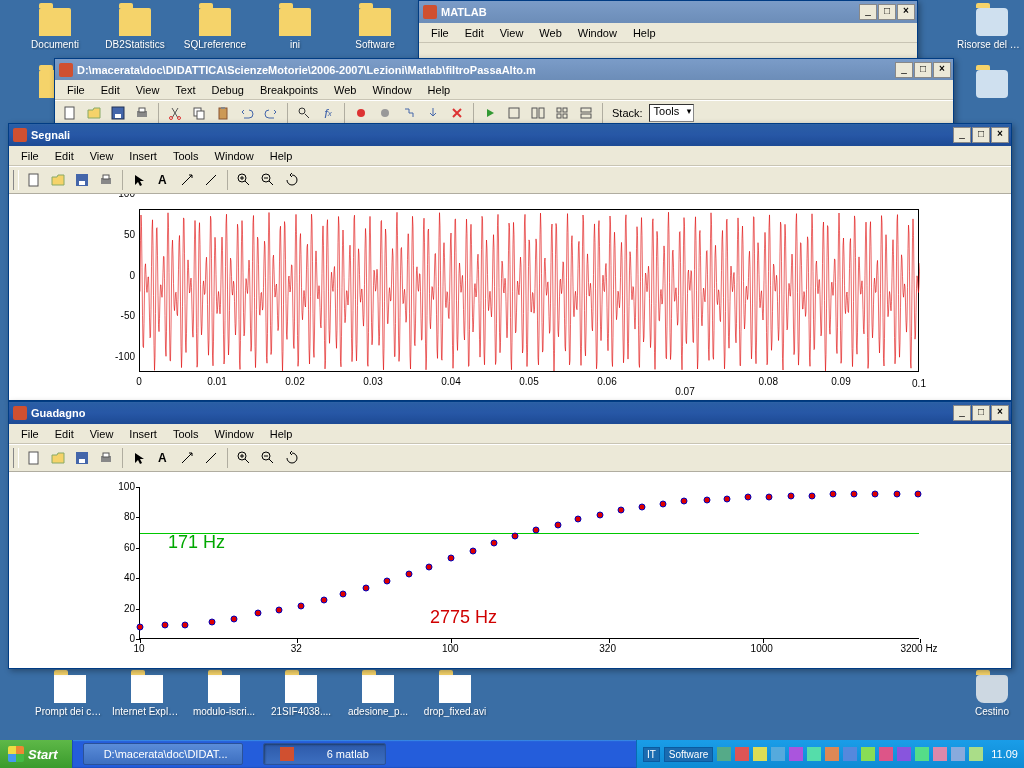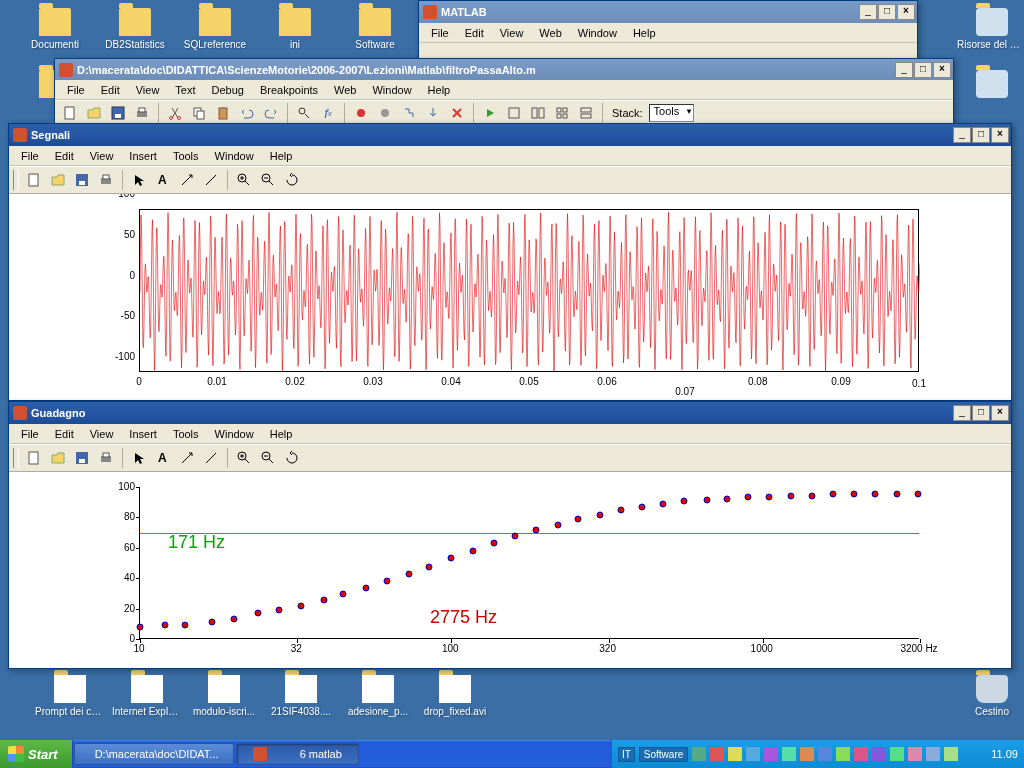--- a/index.html
+++ b/index.html
@@ -60,25 +60,25 @@
   position:absolute; background:#fff;
 }
 .tick { position:absolute; font-size:10px; color:#000; }
 
 
 .taskbar { position:absolute; left:0; right:0; bottom:0; height:28px;
   background:linear-gradient(#3d95e6,#245ddb 6%, #245ddb 94%, #1a4bbd);
   display:flex; align-items:center; padding:0; }
 .start { height:28px; padding:0 14px 0 8px; background:linear-gradient(#5eb848,#3a9b2c); color:#fff; font-weight:bold; font-style:italic; font-size:13px; display:flex; align-items:center; border-right:1px solid #1a4bbd; }
 .start .flag { width:16px; height:16px; background:conic-gradient(#e83 0 25%, #4b4 0 50%, #49e 0 75%, #ed4 0); border-radius:2px; margin-right:4px; }
-.taskbtn { height:22px; margin:0 1px; padding:0 16px; background:linear-gradient(#5a8cd8,#3d6fc0); border:1px solid #2a5299; color:#fff; font-size:11px; display:flex; align-items:center; gap:4px; max-width:160px; overflow:hidden; white-space:nowrap; border-radius:2px; }
+.taskbtn { height:22px; margin:0 10px; padding:0 16px; background:linear-gradient(#5a8cd8,#3d6fc0); border:1px solid #2a5299; color:#fff; font-size:11px; display:flex; align-items:center; gap:4px; max-width:160px; overflow:hidden; white-space:nowrap; border-radius:2px; }
 .taskbtn.active { background:linear-gradient(#2d5aaa,#3d6fc0); box-shadow: inset 1px 1px 2px #1238; gap: 33px; }
 .tray { margin-left:auto; height:28px; background:linear-gradient(#1a9de8,#0e8bd4); display:flex; align-items:center; padding:0 6px; gap:4px; border-left:1px solid #0a6bb0; }
 .tray-icon { width:14px; height:14px; }
-.clock { color:#fff; font-size:11px; padding-left:4px;margin-left:25px; }
+.clock { color:#fff; font-size:11px; padding-left:4px; }
 .lang { background:#1a6bb0; color:#fff; font-size:10px; padding:1px 3px; border:1px solid #0a5ba0; }
 .greenline { position:absolute; left:0; right:0; height:1px; background:#00c800; }
 .dot { position:absolute; width:7px; height:7px; border-radius:50%; background:#d00; border:1px solid #00b; transform:translate(-50%,-50%); }
 .annot { position:absolute; font-size:18px; font-family: Arial; }
 .annot.green { color:#00a800; }
 .annot.red { color:#d00000; }
 
 </style>
 </head>
 <body>
@@ -411,21 +411,21 @@
       <div class="tick" style="right: 786px; top: 34.75px; text-align: right; width: 36px; left: 90px;">50</div>
       <div class="tick" style="right: 786px; top: -6px; text-align: right; width: 36px; left: 90px;">100</div>
       <div class="tick" style="left: 115px; top: 182px; width: 30px; text-align: center;">0</div>
       <div class="tick" style="left: 193px; top: 182px; width: 30px; text-align: center;">0.01</div>
       <div class="tick" style="left: 271px; top: 182px; width: 30px; text-align: center;">0.02</div>
       <div class="tick" style="left: 349px; top: 182px; width: 30px; text-align: center;">0.03</div>
       <div class="tick" style="left: 427px; top: 182px; width: 30px; text-align: center;">0.04</div>
       <div class="tick" style="left: 505px; top: 182px; width: 30px; text-align: center;">0.05</div>
       <div class="tick" style="left: 583px; top: 182px; width: 30px; text-align: center;">0.06</div>
       <div class="tick" style="left: 661px; top: 192px; width: 30px; text-align: center;">0.07</div>
-      <div class="tick" style="left: 739px; top: 182px; width: 30px; text-align: left;">0.08</div>
+      <div class="tick" style="left: 739px; top: 182px; width: 30px; text-align: right;">0.08</div>
       <div class="tick" style="left: 817px; top: 182px; width: 30px; text-align: center;">0.09</div>
       <div class="tick" style="left: 895px; top: 184px; width: 30px; text-align: center;">0.1</div>
     </div>
 </div>
 
 <div class="win" style="left:8px; top:401px; width:1004px; height:268px;">
   <div class="titlebar">
     <div class="wicon"></div>
     <div class="wtitle">Guadagno</div>
     <div class="winbtns">

